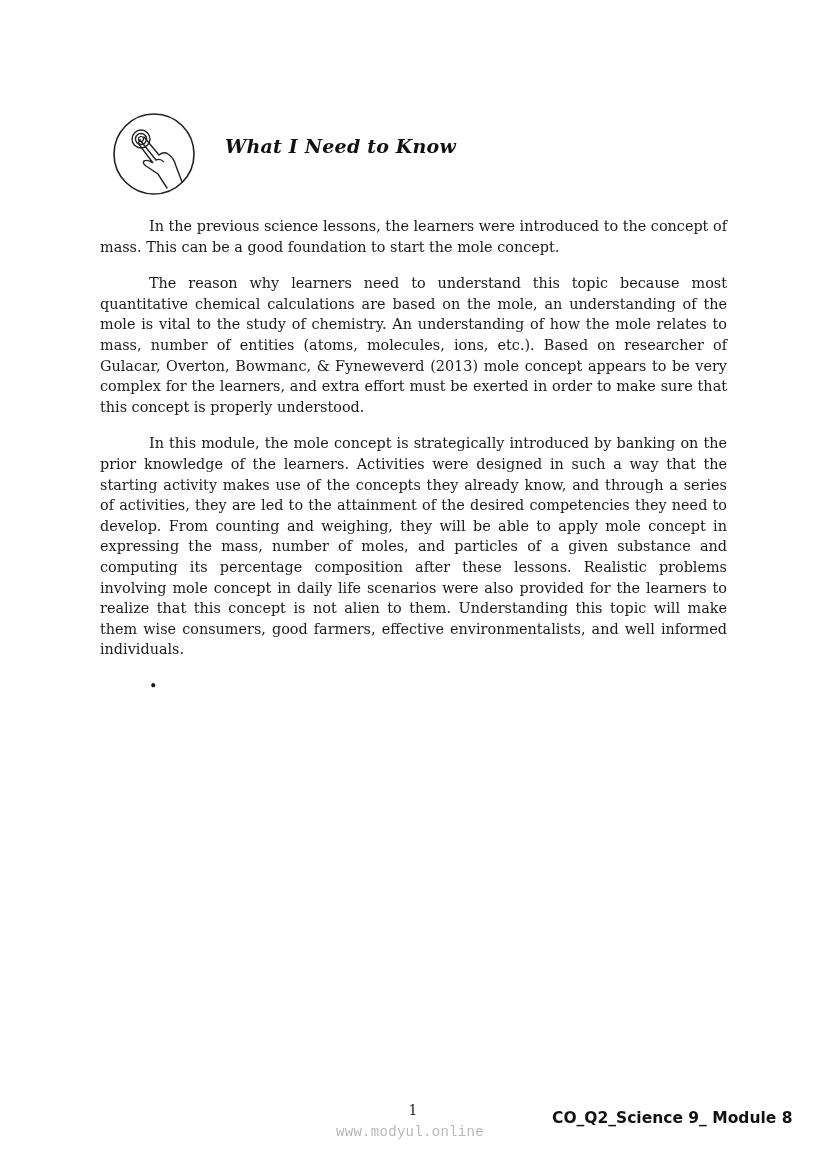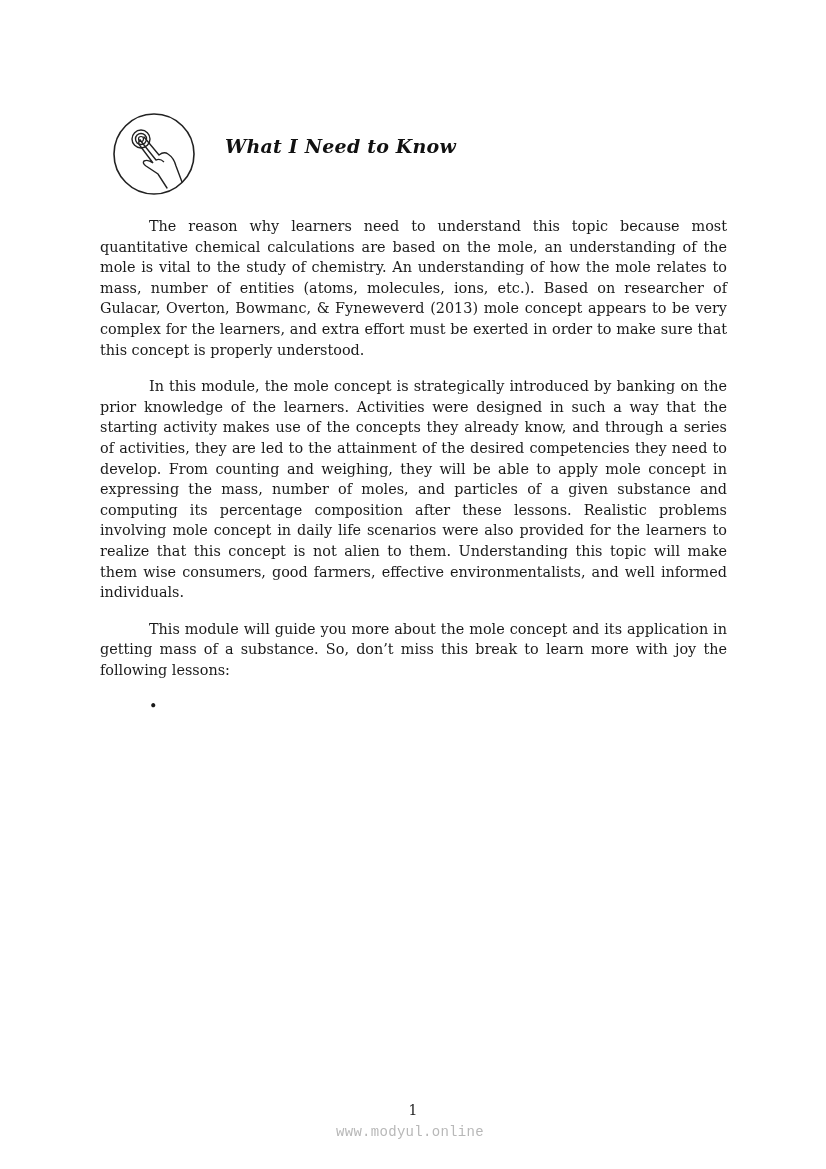--- a/index.html
+++ b/index.html
@@ -50,25 +50,26 @@
       <circle cx="29" cy="27" r="5.5" fill="none" stroke="#222" stroke-width="1.4"></circle>
       <circle cx="29" cy="27" r="2.5" fill="none" stroke="#222" stroke-width="1.2"></circle>
       <path d="M28 28 L44 48 M32 25 L47 43 Q52 39 56 42 Q62 46 64 54 L70 70" fill="none" stroke="#222" stroke-width="1.4" stroke-linecap="round"></path>
       <path d="M28 28 Q25 31 29 35 L41 51 Q36 47 32 49 Q30 51 34 54 L46 62 L55 76" fill="none" stroke="#222" stroke-width="1.4" stroke-linecap="round"></path>
       <path d="M44 48 Q48 46 52 50" fill="none" stroke="#222" stroke-width="1.2"></path>
     </svg>
   </div>
   <div class="header-title">What I Need to Know</div>
 
   <div class="body-text" id="p1">
+    <p>In the previous science lessons, the learners were introduced to the concept of mass. This can be a good foundation to start the mole concept.</p>
     <p>The reason why learners need to understand this topic because most quantitative chemical calculations are based on the mole, an understanding of the mole is vital to the study of chemistry. An understanding of how the mole relates to mass, number of entities (atoms, molecules, ions, etc.). Based on researcher of Gulacar, Overton, Bowmanc, &amp; Fyneweverd (2013) mole concept appears to be very complex for the learners, and extra effort must be exerted in order to make sure that this concept is properly understood.</p>
     <p>In this module, the mole concept is strategically introduced by banking on the prior knowledge of the learners. Activities were designed in such a way that the starting activity makes use of the concepts they already know, and through a series of activities, they are led to the attainment of the desired competencies they need to develop. From counting and weighing, they will be able to apply mole concept in expressing the mass, number of moles, and particles of a given substance and computing its percentage composition after these lessons. Realistic problems involving mole concept in daily life scenarios were also provided for the learners to realize that this concept is not alien to them. Understanding this topic will make them wise consumers, good farmers, effective environmentalists, and well informed individuals.</p>
-    <p>This module will guide you more about the mole concept and its application in getting mass of a substance. So, don’t miss this break to learn more with joy the following lessons:</p>
     <ul class="bullet-list">
       <li class="bullet-item">
         <span class="bullet-dot">•</span>
       </li>
     </ul>
   </div>
 
   <div class="page-number">1</div>
   <div class="watermark">www.modyul.online</div>
+  <div class="footer-code">CO_Q2_Science 9_ Module 8</div>
 </div>
 
 </body></html>

